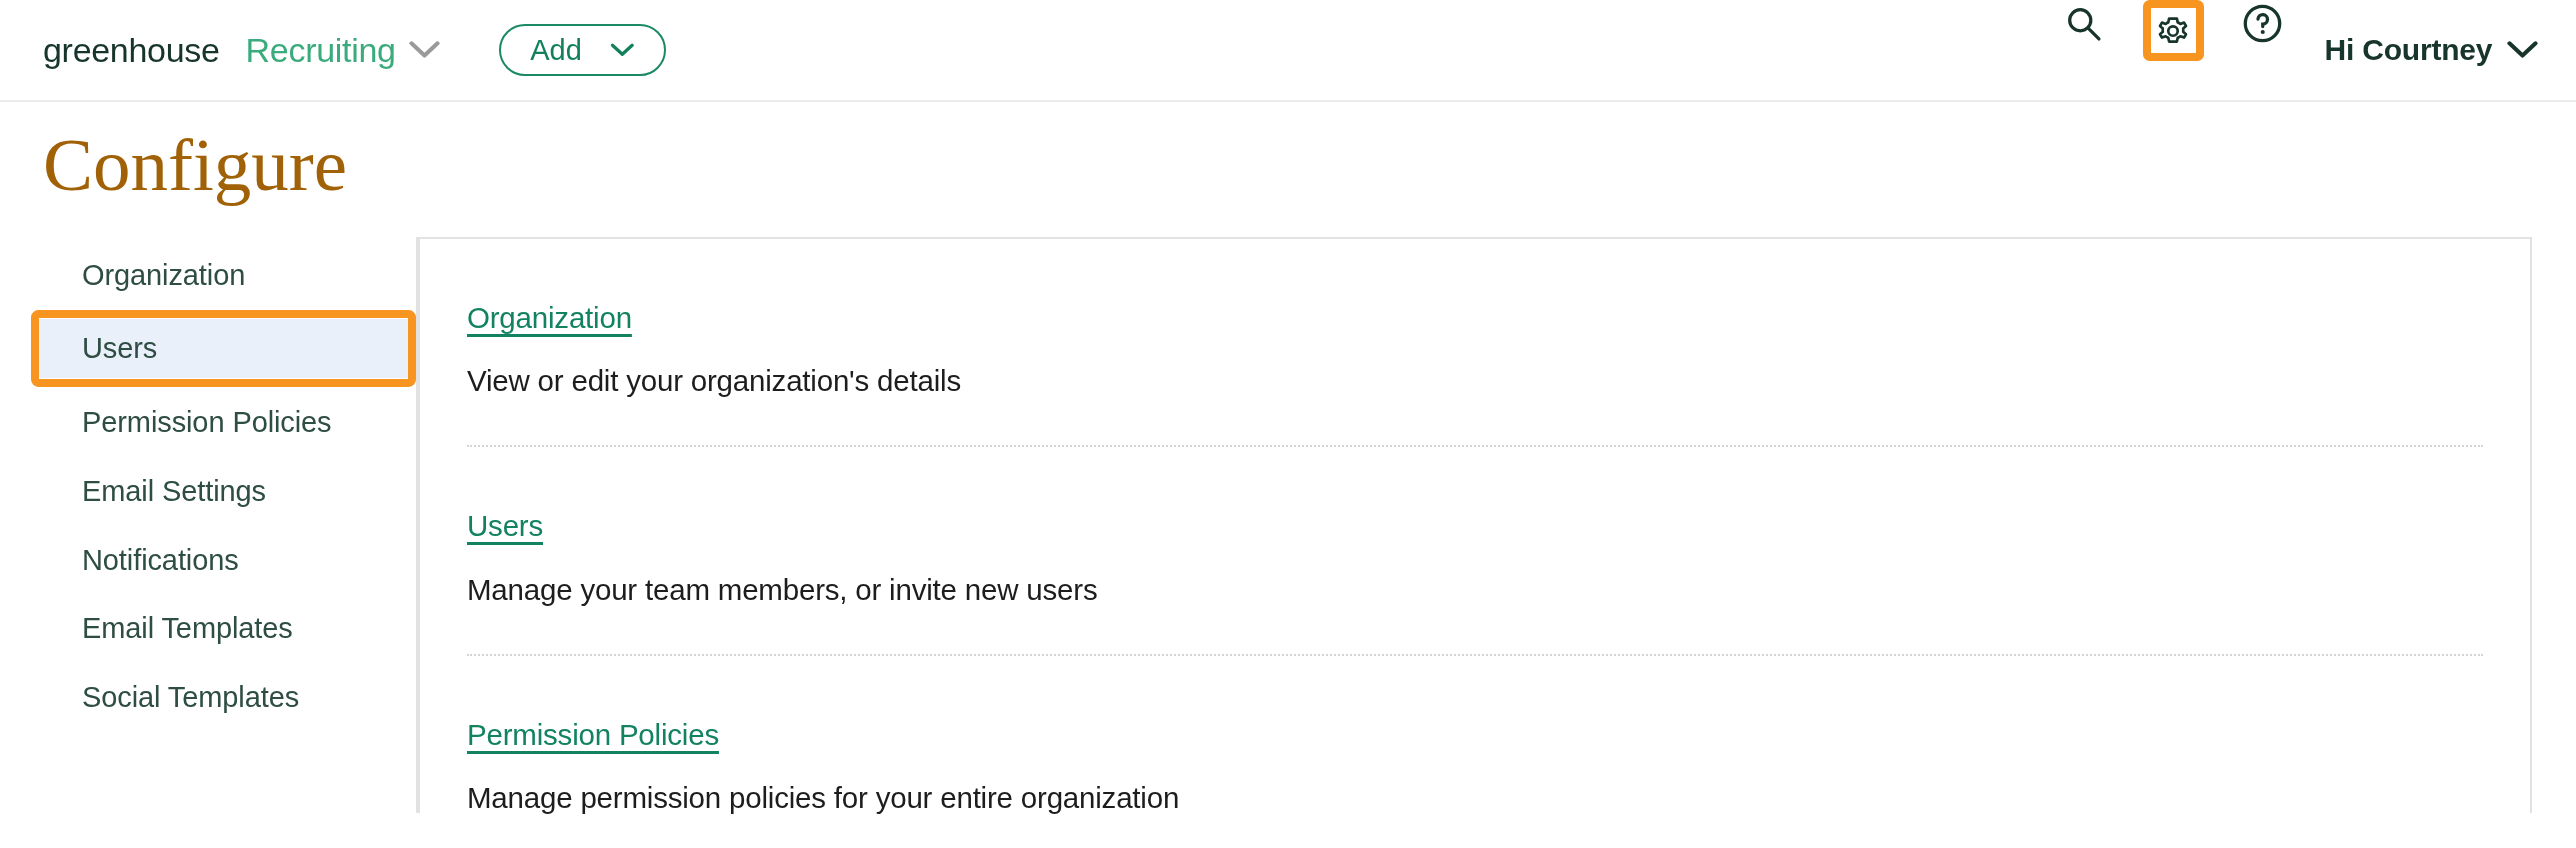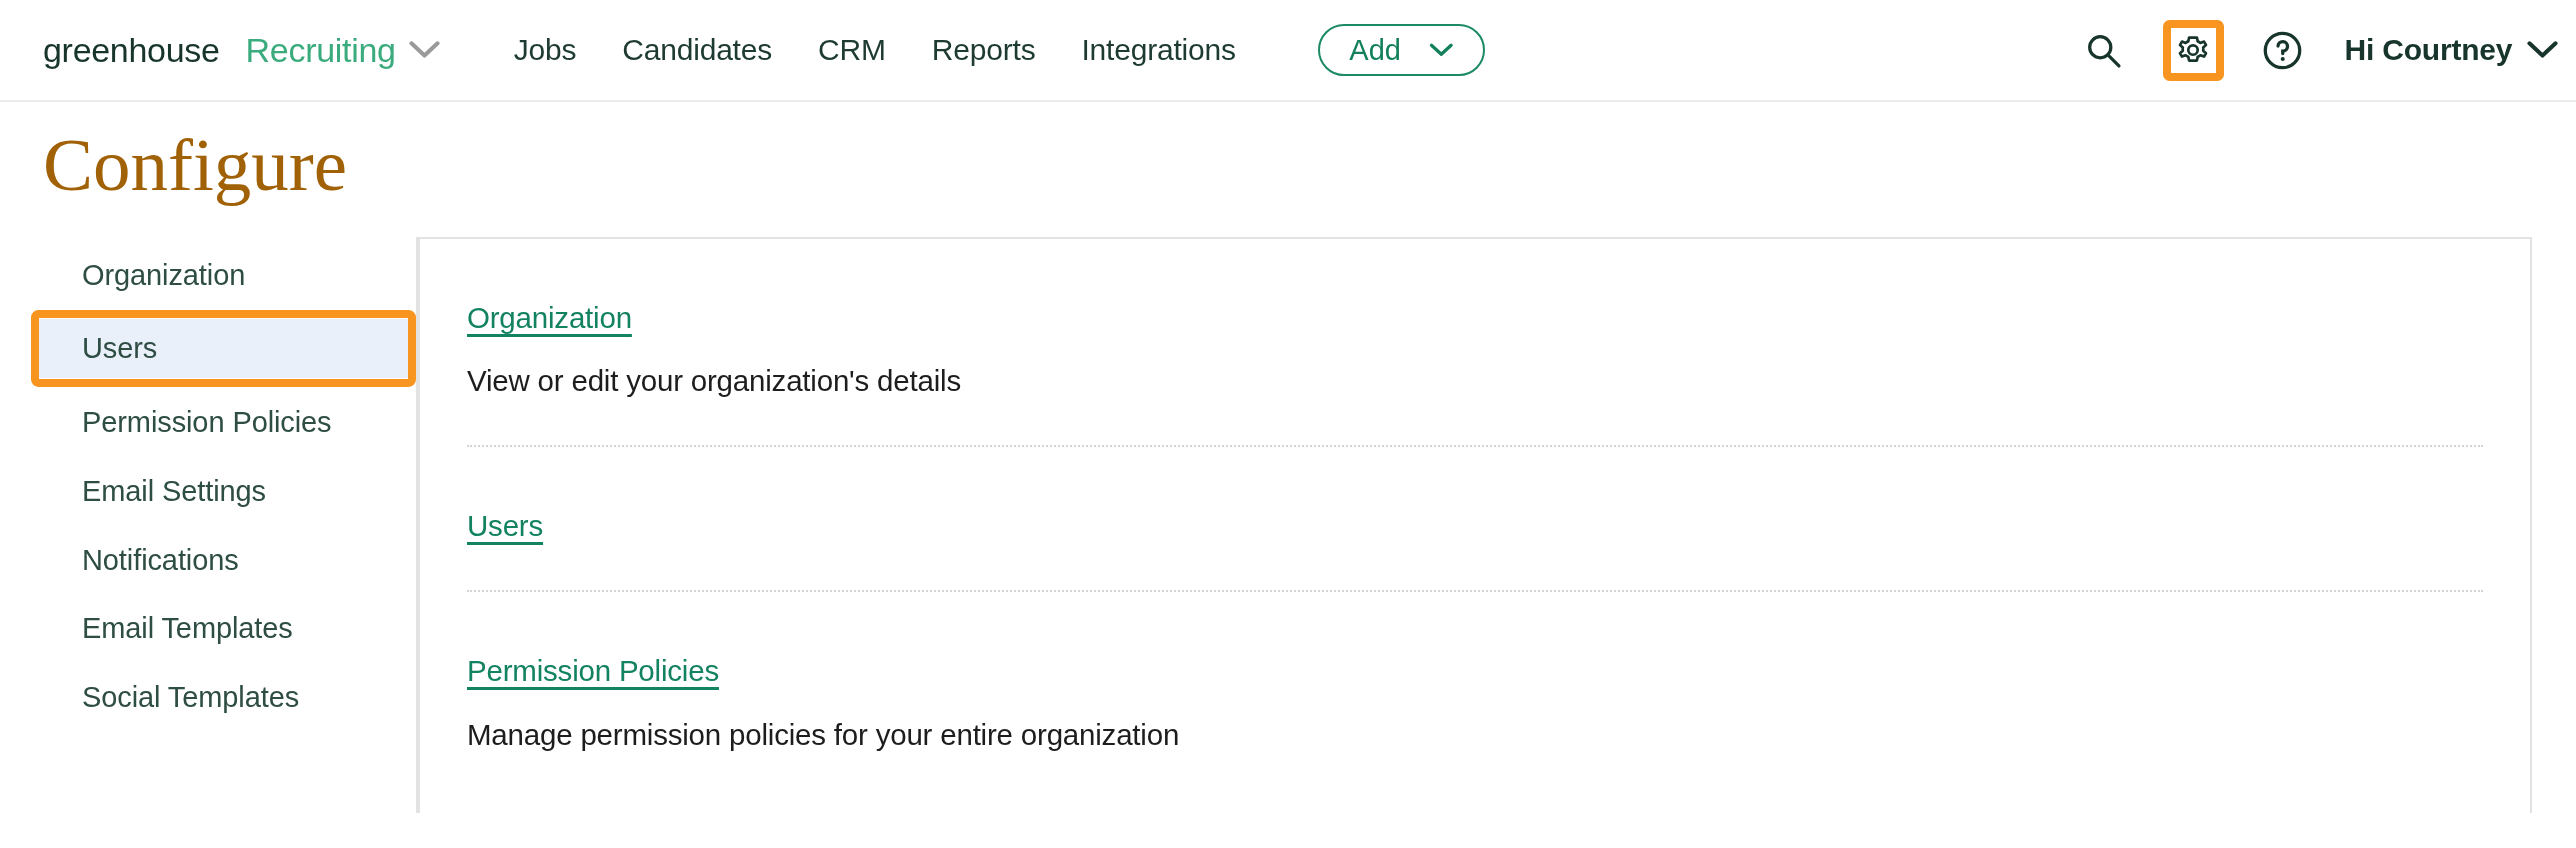--- a/index.html
+++ b/index.html
@@ -80,25 +80,24 @@
     justify-content: center;
     padding: 0 29.5px;
     gap: 28px;
     cursor: pointer;
     background: #ffffff;
     white-space: nowrap;
   }
 
   .topbar-right {
     position: absolute;
-    right: 18px;
+    right: 38px;
     top: 0;
     height: 100px;
     display: flex;
-    align-items: center;
   }
   .icon-btn {
     width: 46px;
     height: 46px;
     display: inline-flex;
     align-items: center;
     justify-content: center;
     cursor: pointer;
     margin: 0 14.7px;
   }
@@ -246,27 +245,20 @@
   <div class="brand">
     <span class="brand-green-house">greenhouse</span>
     <span class="brand-product">Recruiting</span>
     <span class="brand-chevron">
       <svg width="31" height="19.7" viewBox="0 0 38 24" fill="none" aria-hidden="true">
         <path d="M3 4 L19 19 L35 4" stroke="#9a9a9a" stroke-width="5" stroke-linecap="round" stroke-linejoin="round"></path>
       </svg>
     </span>
   </div>
 
-  <div class="navlinks">
-    <span class="navlink">Jobs</span>
-    <span class="navlink">Candidates</span>
-    <span class="navlink">CRM</span>
-    <span class="navlink">Reports</span>
-    <span class="navlink">Integrations</span>
-  </div>
 
   <div class="add-button">
     <span>Add</span>
     <span style="display:inline-flex;align-items:center;">
       <svg width="24.6" height="16.4" viewBox="0 0 30 20" fill="none" aria-hidden="true">
         <path d="M3 4 L15 15 L27 4" stroke="#12815b" stroke-width="4" stroke-linecap="round" stroke-linejoin="round"></path>
       </svg>
     </span>
   </div>
 
@@ -330,20 +322,21 @@
       <div class="card-row">
         <div class="row-inner">
           <a class="row-link" href="#">Organization</a>
           <div class="row-desc">View or edit your organization's details</div>
         </div>
       </div>
 
       <div class="card-row">
         <div class="row-inner">
           <a class="row-link" href="#">Users</a>
+          <div class="row-desc">Manage your team members, or invite new users</div>
         </div>
       </div>
 
       <div class="card-row">
         <div class="row-inner">
           <a class="row-link" href="#">Permission Policies</a>
           <div class="row-desc">Manage permission policies for your entire organization</div>
         </div>
       </div>
 

